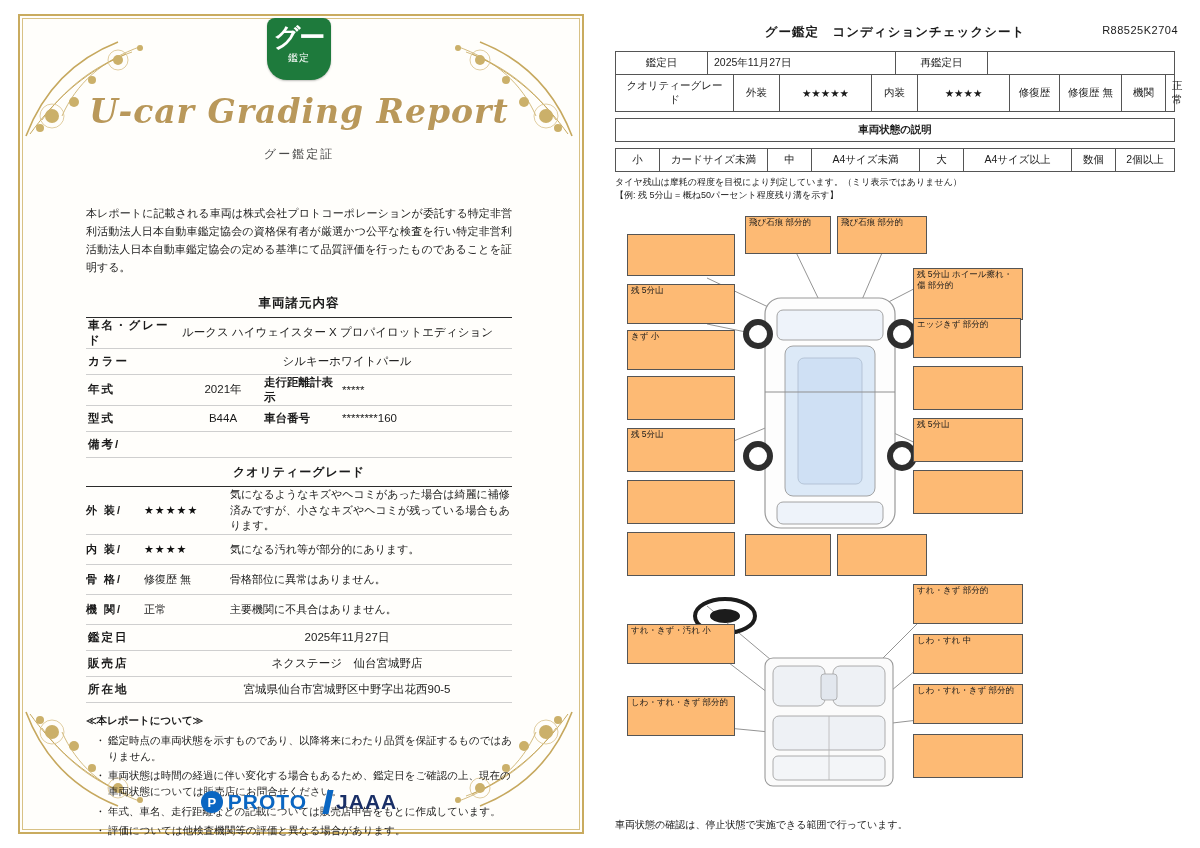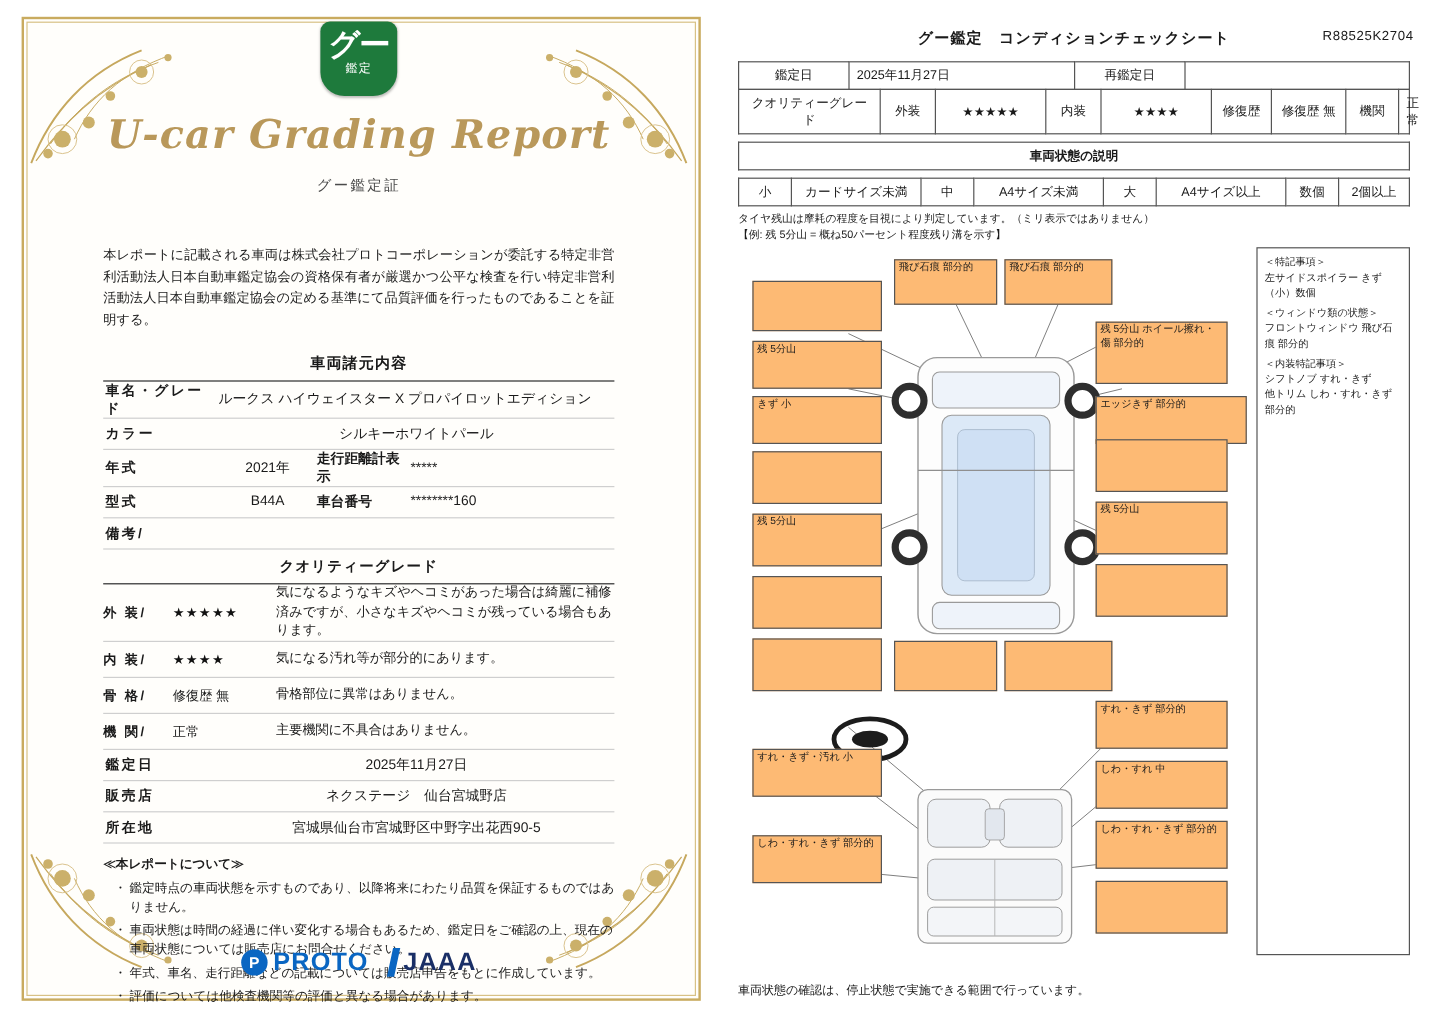--- a/index.html
+++ b/index.html
@@ -440,44 +440,35 @@
         </g>
       </svg>
 
       <div class="dbox" style="left:12px; top:28px; width:108px; height:42px;"></div>
       <div class="dbox" style="left:130px; top:10px; width:86px; height:38px;">飛び石痕 部分的</div>
       <div class="dbox" style="left:222px; top:10px; width:90px; height:38px;">飛び石痕 部分的</div>
       <div class="dbox" style="left:12px; top:78px; width:108px; height:40px;">残 5分山</div>
       <div class="dbox" style="left:298px; top:62px; width:110px; height:52px;">残 5分山
 ホイール擦れ・傷 部分的</div>
       <div class="dbox" style="left:12px; top:124px; width:108px; height:40px;">きず 小</div>
-      <div class="dbox" style="left:298px; top:112px; width:126px; height:40px;margin-top:12px;">エッジきず 部分的</div>
+      <div class="dbox" style="left:298px; top:112px; width:108px; height:40px;">エッジきず 部分的</div>
       <div class="dbox" style="left:12px; top:170px; width:108px; height:44px;"></div>
       <div class="dbox" style="left:298px; top:160px; width:110px; height:44px;"></div>
       <div class="dbox" style="left:12px; top:222px; width:108px; height:44px;">残 5分山</div>
       <div class="dbox" style="left:298px; top:212px; width:110px; height:44px;">残 5分山</div>
       <div class="dbox" style="left:12px; top:274px; width:108px; height:44px;"></div>
       <div class="dbox" style="left:298px; top:264px; width:110px; height:44px;"></div>
       <div class="dbox" style="left:12px; top:326px; width:108px; height:44px;"></div>
       <div class="dbox" style="left:130px; top:328px; width:86px; height:42px;"></div>
       <div class="dbox" style="left:222px; top:328px; width:90px; height:42px;"></div>
 
       <div class="dbox" style="left:298px; top:378px; width:110px; height:40px;">すれ・きず 部分的</div>
       <div class="dbox" style="left:298px; top:428px; width:110px; height:40px;">しわ・すれ 中</div>
       <div class="dbox" style="left:12px; top:418px; width:108px; height:40px;">すれ・きず・汚れ 小</div>
       <div class="dbox" style="left:298px; top:478px; width:110px; height:40px;">しわ・すれ・きず 部分的</div>
       <div class="dbox" style="left:12px; top:490px; width:108px; height:40px;">しわ・すれ・きず 部分的</div>
       <div class="dbox" style="left:298px; top:528px; width:110px; height:44px;"></div>
 
-      <div class="sidepanel">
-        <div class="sh">＜特記事項＞</div>
-        <div>左サイドスポイラー きず（小）数個</div>
-        <div class="sh">＜ウィンドウ類の状態＞</div>
-        <div>フロントウィンドウ 飛び石痕 部分的</div>
-        <div class="sh">＜内装特記事項＞</div>
-        <div style="white-space:pre-line">シフトノブ すれ・きず
-他トリム しわ・すれ・きず 部分的</div>
-      </div>
     </div>
 
     <div class="footnote">車両状態の確認は、停止状態で実施できる範囲で行っています。</div>
   </div>
 </div>
 
 </body></html>

